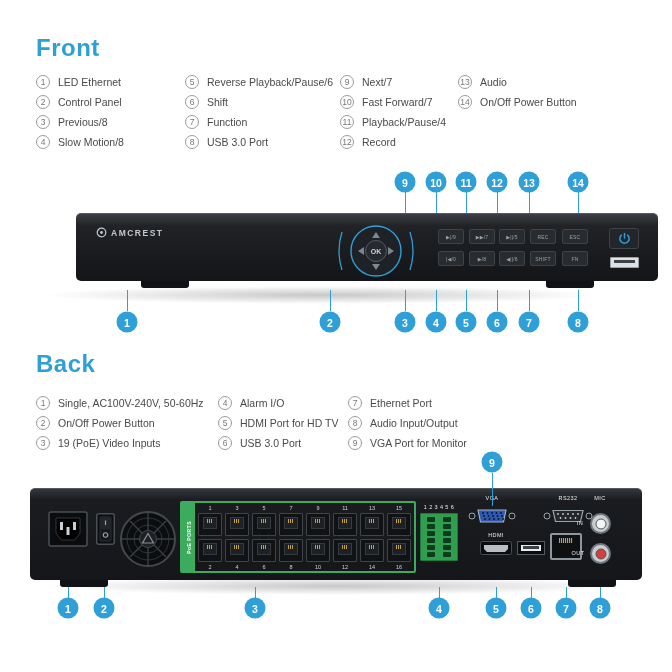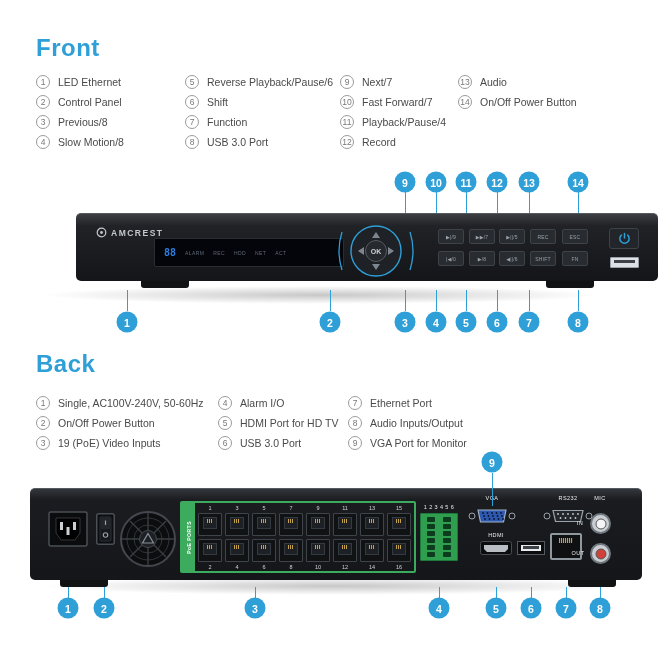--- a/index.html
+++ b/index.html
@@ -146,28 +146,20 @@
     <div class="foot" style="left:470px; bottom:-7px; width:48px;"></div>
 
     <div class="brand" style="left:20px; top:13px;">
       <svg width="11" height="11" viewBox="0 0 11 11">
         <circle cx="5.5" cy="5.5" r="4.3" fill="none" stroke="#c3c8cd" stroke-width="1.2"></circle>
         <circle cx="5.5" cy="5.5" r="1.4" fill="#c3c8cd"></circle>
       </svg>
       <span class="brand-text">AMCREST</span>
     </div>
 
-    <div class="display" style="left:78px; top:24px; width:190px; height:29px;">
-      <span class="seg">88</span>
-      <span class="ind">ALARM</span>
-      <span class="ind">REC</span>
-      <span class="ind">HDD</span>
-      <span class="ind">NET</span>
-      <span class="ind">ACT</span>
-    </div>
 
     <svg style="position:absolute; left:258px; top:6px;" width="84" height="62" viewBox="0 0 84 62">
       <path d="M8 12 q-6 19 0 38" stroke="#2f9fd7" fill="none" stroke-width="1.3"></path>
       <path d="M76 12 q6 19 0 38" stroke="#2f9fd7" fill="none" stroke-width="1.3"></path>
       <circle cx="42" cy="31" r="25" fill="#1e2125" stroke="#2f9fd7" stroke-width="1.4"></circle>
       <path d="M42 12 l4 6 h-8 z" fill="#7d858e"></path>
       <path d="M42 50 l4 -6 h-8 z" fill="#7d858e"></path>
       <path d="M24 31 l6 -4 v8 z" fill="#7d858e"></path>
       <path d="M60 31 l-6 -4 v8 z" fill="#7d858e"></path>
       <circle cx="42" cy="31" r="10.5" fill="#26292e" stroke="#565b62" stroke-width="1"></circle>
@@ -241,21 +233,21 @@
         <span class="legend-label">USB 3.0 Port</span>
       </div>
   </div>
   <div class="legend-col" style="left:348px; top:393px;">
     <div class="legend-item">
         <span class="num-badge">7</span>
         <span class="legend-label">Ethernet Port</span>
       </div>
     <div class="legend-item">
         <span class="num-badge">8</span>
-        <span class="legend-label">Audio Inputs/Output</span>
+        <span class="legend-label">Audio Input/Output</span>
       </div>
     <div class="legend-item">
         <span class="num-badge">9</span>
         <span class="legend-label">VGA Port for Monitor</span>
       </div>
   </div>
 
   <div class="stem" style="left:492px; top:473px; height:33px;"></div>
   <div class="callout" style="left:492px; top:462px;">9</div>
 

